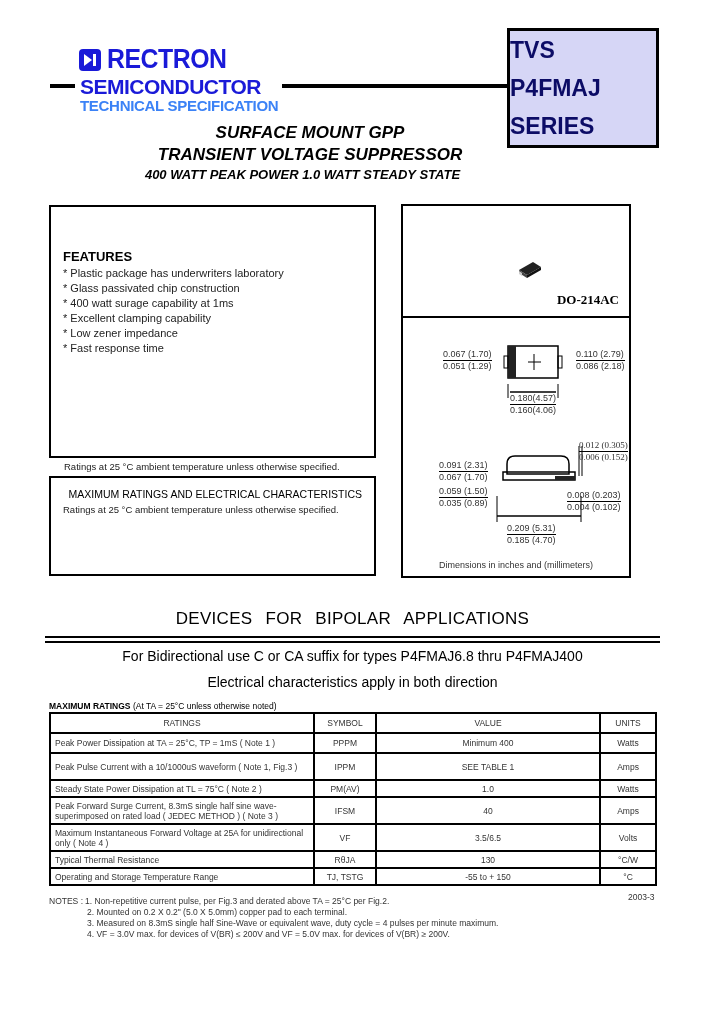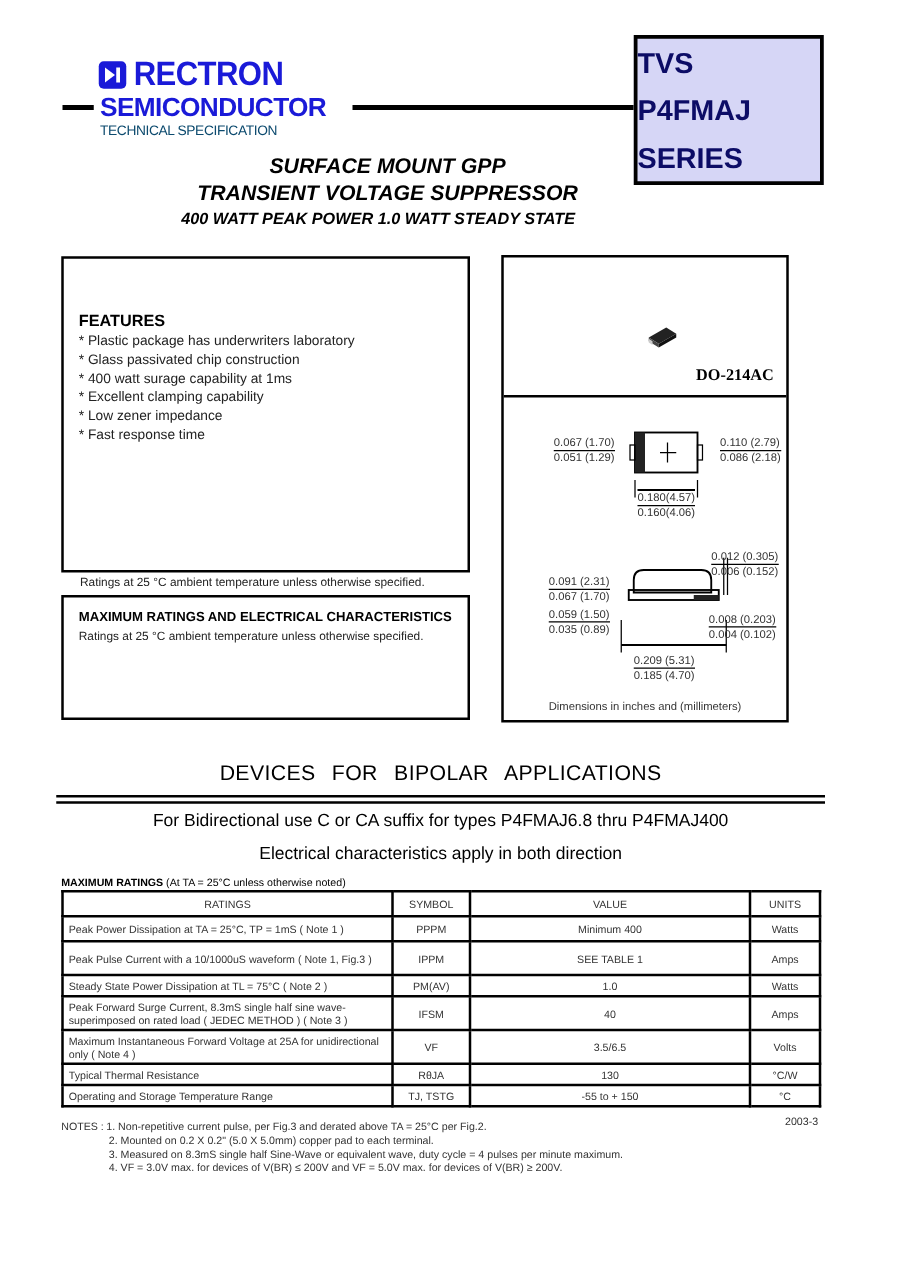--- a/index.html
+++ b/index.html
@@ -6,37 +6,37 @@
   body { width:720px; height:1012px; position:relative; overflow:hidden; font-family:"Liberation Sans", sans-serif; color:#000; }
   .abs { position:absolute; }
   .hr { position:absolute; background:#000; }
 
   
   .logo-row { left:79px; top:46px; display:flex; align-items:center; }
   .logo-mark { width:22px; height:22px; background:#1a1ad8; border-radius:4px; position:relative; margin-right:6px; }
   .logo-mark svg { position:absolute; left:2px; top:2px; }
   .brand { font-size:27px; font-weight:bold; color:#1a1ad8; letter-spacing:-0.5px; line-height:27px; transform:scaleX(0.92); transform-origin:left; }
   .semi { left:80px; top:76px; font-size:21px; font-weight:bold; color:#1a1ad8; line-height:21px; letter-spacing:-0.5px; }
-  .techspec { left:80px; top:98px; font-size:11px; font-weight:normal; color:#0c4a6e; line-height:15px; letter-spacing:-0.3px; }
+  .techspec { left:80px; top:98px; font-size:15px; font-weight:bold; color:#3b82f6; line-height:15px; letter-spacing:-0.3px; }
 
   .series-box { left:507px; top:28px; width:152px; height:120px; border:3px solid #000; background:#d6d6f6; box-sizing:border-box; }
   .series-box div { font-size:23px; font-weight:bold; color:#0c0c66; line-height:38px; }
 
   .title1 { left:0; width:620px; top:123px; text-align:center; font-size:17px; font-style:italic; font-weight:bold; }
   .title2 { left:0; width:620px; top:145px; text-align:center; font-size:17px; font-style:italic; font-weight:bold; }
   .title3 { left:0; width:605px; top:167px; text-align:center; font-size:13px; font-style:italic; font-weight:bold; }
 
   
   .features-box { left:49px; top:205px; width:327px; height:253px; border:2px solid #000; box-sizing:border-box; padding:6px 12px; }
   .features-title { font-size:13px; font-weight:bold; margin-bottom:2px;margin-top:36px; }
   .feature-item { font-size:11px; line-height:15px; color:#222; }
   .note-small { font-size:9.5px; color:#222; }
 
   .ratings-box { left:49px; top:476px; width:327px; height:100px; border:2px solid #000; box-sizing:border-box; padding:10px 12px; }
-  .ratings-title { font-size:10.5px; font-weight:bold; margin-bottom:4px; }
+  .ratings-title { font-size:10.5px; font-weight:normal; margin-bottom:4px;text-align:right; }
 
   
   .pkg-box { left:401px; top:204px; width:230px; height:374px; border:2px solid #000; box-sizing:border-box; }
   .pkg-divider { position:absolute; left:0; right:0; top:110px; height:2px; background:#000; }
   .do-label { position:absolute; right:10px; top:86px; font-family:"Liberation Serif", serif; font-weight:bold; font-size:13px; }
   .dim { position:absolute; font-size:9px; color:#333; line-height:11px; white-space:nowrap; }
   .dim .n { border-bottom:1px solid #000; }
   .dim-caption { position:absolute; left:0; right:0; bottom:6px; text-align:center; font-size:9px; color:#333; }
 
   
@@ -138,21 +138,21 @@
   <svg style="position:absolute;left:90px;top:240px;" width="110" height="90" viewBox="0 0 110 90">
     <path d="M14 18 Q14 10 22 10 L68 10 Q76 10 76 18 L76 28 L14 28 Z" fill="none" stroke="#000" stroke-width="1.5"></path>
     <rect x="10" y="26" width="72" height="8" fill="none" stroke="#000" stroke-width="1.5"></rect>
     <rect x="62" y="30" width="20" height="4" fill="#222"></rect>
     <line x1="86" y1="0" x2="86" y2="30" stroke="#000"></line>
       <line x1="89" y1="0" x2="89" y2="30" stroke="#000"></line>
     <line x1="4" y1="70" x2="88" y2="70" stroke="#000" stroke-width="1.5"></line>
     <line x1="4" y1="50" x2="4" y2="76" stroke="#000"></line>
       <line x1="88" y1="50" x2="88" y2="76" stroke="#000"></line>
   </svg>
-  <div class="dim" style="left:166px;top:234px;">
+  <div class="dim" style="left:176px;top:234px;font-family:Liberation Serif, serif;">
       <div class="n">0.012 (0.305)</div>
       <div>0.006 (0.152)</div>
     </div>
   <div class="dim" style="left:36px;top:254px;">
       <div class="n">0.091 (2.31)</div>
       <div>0.067 (1.70)</div>
     </div>
   <div class="dim" style="left:36px;top:280px;">
       <div class="n">0.059 (1.50)</div>
       <div>0.035 (0.89)</div>

